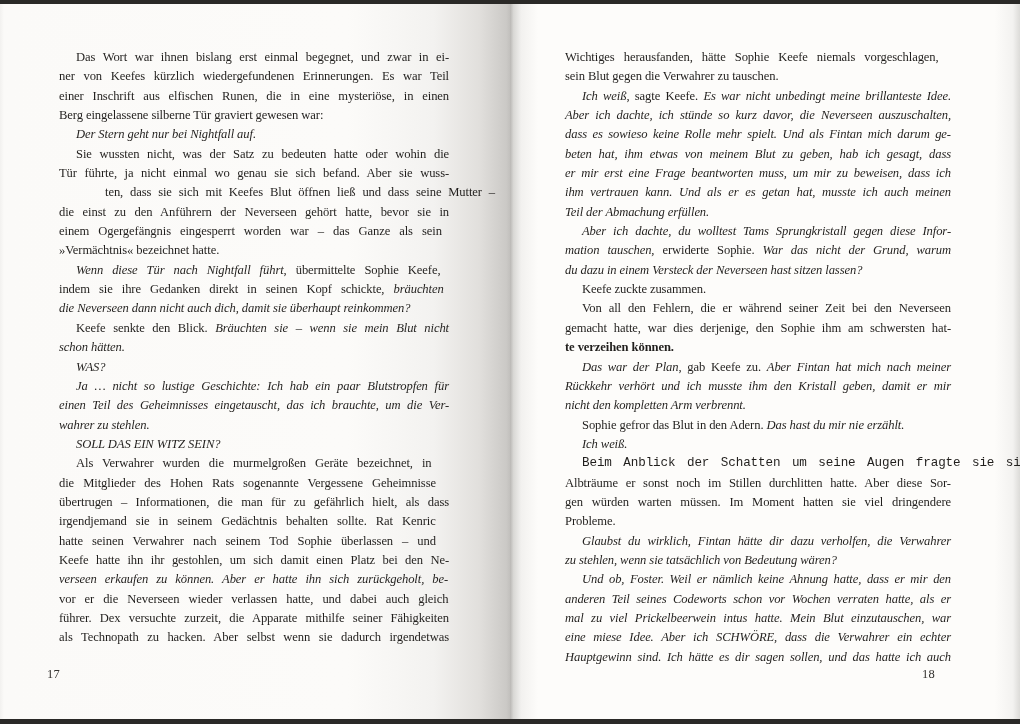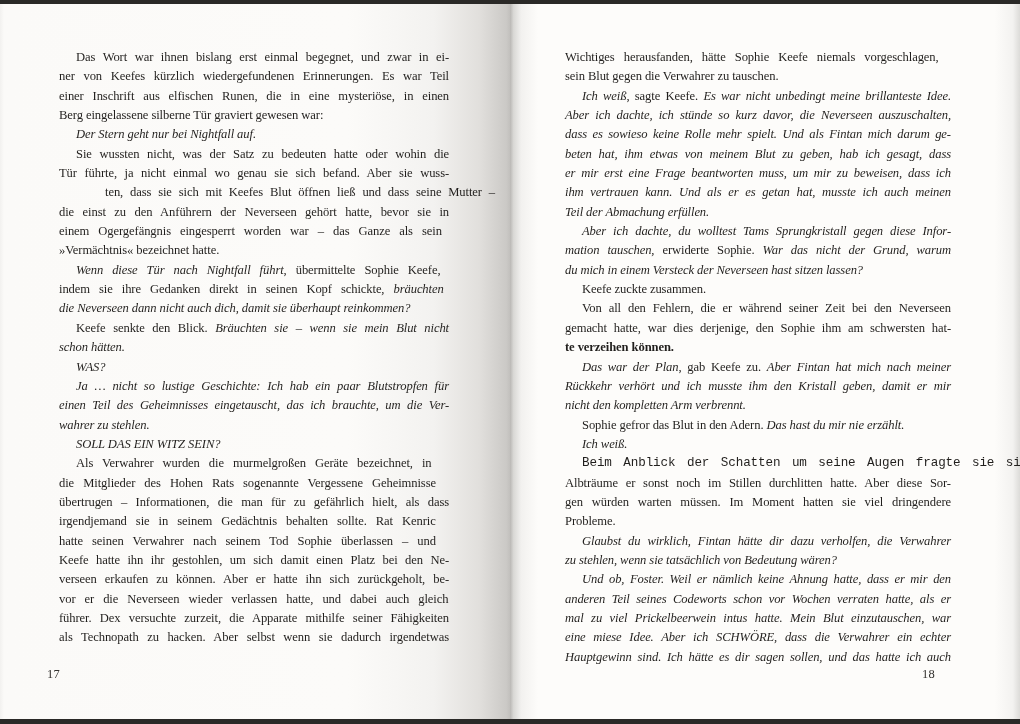--- a/index.html
+++ b/index.html
@@ -86,42 +86,42 @@
           <div class="line indent" style="display: block; word-spacing: 3.75px;"><i>Ja … nicht so lustige Geschichte: Ich hab ein paar Blutstropfen für</i></div>
           <div class="line" style="display: block; word-spacing: 3.48px;"><i>einen Teil des Geheimnisses eingetauscht, das ich brauchte, um die Ver-</i></div>
           <div class="line end" style="display: block; word-spacing: 0px;"><i>wahrer zu stehlen.</i></div>
           <div class="line indent end" style="display: block; word-spacing: 0px;"><i>SOLL DAS EIN WITZ SEIN?</i></div>
           <div class="line indent" style="display: block; word-spacing: 6px;"><span>Als Verwahrer wurden die murmelgroßen Geräte bezeichnet, in</span></div>
           <div class="line" style="display: block; word-spacing: 6px;"><span>die Mitglieder des Hohen Rats sogenannte Vergessene Geheimnisse</span></div>
           <div class="line" style="display: block; word-spacing: 5.35px;"><span>übertrugen – Informationen, die man für zu gefährlich hielt, als dass</span></div>
           <div class="line" style="display: block; word-spacing: 6px;"><span>irgendjemand sie in seinem Gedächtnis behalten sollte. Rat Kenric</span></div>
           <div class="line" style="display: block; word-spacing: 6px;"><span>hatte seinen Verwahrer nach seinem Tod Sophie überlassen – und</span></div>
           <div class="line" style="display: block; word-spacing: 4.42px;"><span>Keefe hatte ihn ihr gestohlen, um sich damit einen Platz bei den Ne-</span></div>
-          <div class="line" style="display: block; word-spacing: 5.06px;"><span>verseen erkaufen zu können. Aber er hatte ihn sich zurückgeholt, be-</span></div>
+          <div class="line" style="display: block; word-spacing: 5.06px; font-style: italic;"><span>verseen erkaufen zu können. Aber er hatte ihn sich zurückgeholt, be-</span></div>
           <div class="line" style="display: block; word-spacing: 6px;"><span>vor er die Neverseen wieder verlassen hatte, und dabei auch gleich</span></div>
           <div class="line" style="display: block; word-spacing: 5.22px;"><span>führer. Dex versuchte zurzeit, die Apparate mithilfe seiner Fähigkeiten</span></div>
           <div class="line" style="display: block; word-spacing: 5.51px;"><span>als Technopath zu hacken. Aber selbst wenn sie dadurch irgendetwas</span></div>
         </div>
       <div class="pagenum">17</div>
     </section>
 
     <section class="page right">
       <div class="text-block">
           <div class="line" style="display: block; word-spacing: 6px;"><span>Wichtiges herausfanden, hätte Sophie Keefe niemals vorgeschlagen,</span></div>
           <div class="line end" style="display: block; word-spacing: 0px;"><span>sein Blut gegen die Verwahrer zu tauschen.</span></div>
           <div class="line indent" style="display: block; word-spacing: 2.24px;"><i>Ich weiß</i><span>, sagte Keefe. </span><i>Es war nicht unbedingt meine brillanteste Idee.</i></div>
           <div class="line" style="display: block; word-spacing: 3.11px;"><i>Aber ich dachte, ich stünde so kurz davor, die Neverseen auszuschalten,</i></div>
           <div class="line" style="display: block; word-spacing: 2.46px;"><i>dass es sowieso keine Rolle mehr spielt. Und als Fintan mich darum ge-</i></div>
           <div class="line" style="display: block; word-spacing: 3.78px;"><i>beten hat, ihm etwas von meinem Blut zu geben, hab ich gesagt, dass</i></div>
           <div class="line" style="display: block; word-spacing: 2.83px;"><i>er mir erst eine Frage beantworten muss, um mir zu beweisen, dass ich</i></div>
           <div class="line" style="display: block; word-spacing: 3.69px;"><i>ihm vertrauen kann. Und als er es getan hat, musste ich auch meinen</i></div>
           <div class="line end" style="display: block; word-spacing: 0px;"><i>Teil der Abmachung erfüllen.</i></div>
           <div class="line indent" style="display: block; word-spacing: 3.97px;"><i>Aber ich dachte, du wolltest Tams Sprungkristall gegen diese Infor-</i></div>
           <div class="line" style="display: block; word-spacing: 4.95px;"><i>mation tauschen</i><span>, erwiderte Sophie. </span><i>War das nicht der Grund, warum</i></div>
-          <div class="line end" style="display: block; word-spacing: 0px;"><i>du mich in einem Versteck der Neverseen hast sitzen lassen?</i></div>
+          <div class="line end" style="display: block; word-spacing: 0px;"><i>du dazu in einem Versteck der Neverseen hast sitzen lassen?</i></div>
           <div class="line indent end" style="display: block; word-spacing: 0px;"><span>Keefe zuckte zusammen.</span></div>
           <div class="line indent" style="display: block; word-spacing: 3.89px;"><span>Von all den Fehlern, die er während seiner Zeit bei den Neverseen</span></div>
           <div class="line" style="display: block; word-spacing: 3.82px;"><span>gemacht hatte, war dies derjenige, den Sophie ihm am schwersten hat-</span></div>
           <div class="line end" style="display: block; word-spacing: 0px; font-weight: bold;"><span>te verzeihen können.</span></div>
           <div class="line indent" style="display: block; word-spacing: 2.72px;"><i>Das war der Plan</i><span>, gab Keefe zu. </span><i>Aber Fintan hat mich nach meiner</i></div>
           <div class="line" style="display: block; word-spacing: 3.61px;"><i>Rückkehr verhört und ich musste ihm den Kristall geben, damit er mir</i></div>
           <div class="line end" style="display: block; word-spacing: 0px;"><i>nicht den kompletten Arm verbrennt.</i></div>
           <div class="line indent end" style="display: block; word-spacing: 0px;"><span>Sophie gefror das Blut in den Adern. </span><i>Das hast du mir nie erzählt.</i></div>
           <div class="line indent end" style="display: block; word-spacing: 0px;"><i>Ich weiß.</i></div>
           <div class="line indent" style="display: block; word-spacing: 4px; font-family: Liberation Mono, monospace;"><span>Beim Anblick der Schatten um seine Augen fragte sie sich, welche</span></div>

